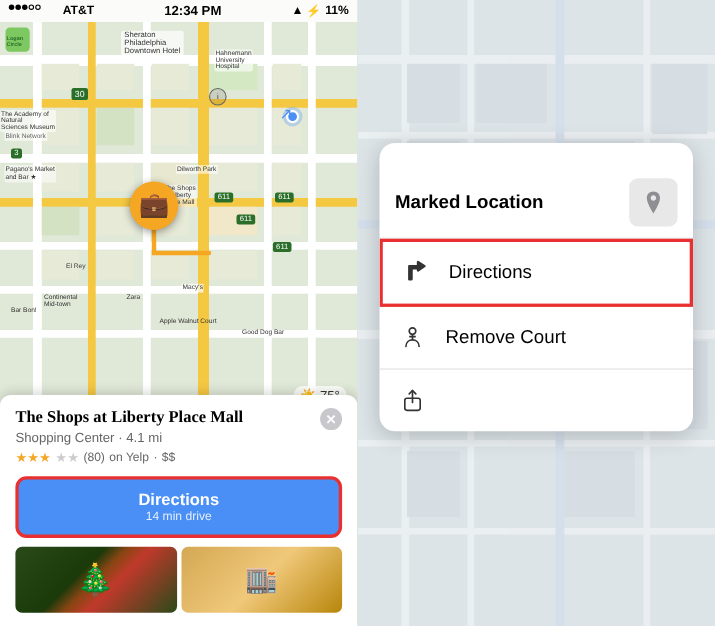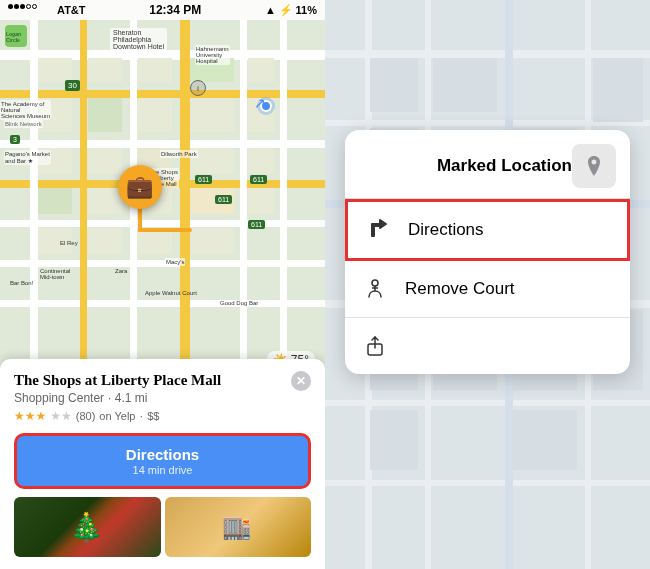--- a/index.html
+++ b/index.html
@@ -202,21 +202,22 @@
       border-radius: 14px;
       overflow: hidden;
       box-shadow: 0 4px 20px rgba(0,0,0,0.2);
     }
 
     .popup-header {
       padding: 14px 14px 10px;
       border-bottom: 0.5px solid #e0e0e0;
       display: flex;
       align-items: center;
-      justify-content: flex-end;
+      justify-content: space-between;
+      margin-top: 18px;
     }
     .popup-title {
       font-size: 17px;
       font-weight: 600;
       color: #000;
     }
     .popup-sub {
       font-size: 13px;
       color: #666;
       margin-top: 2px;

